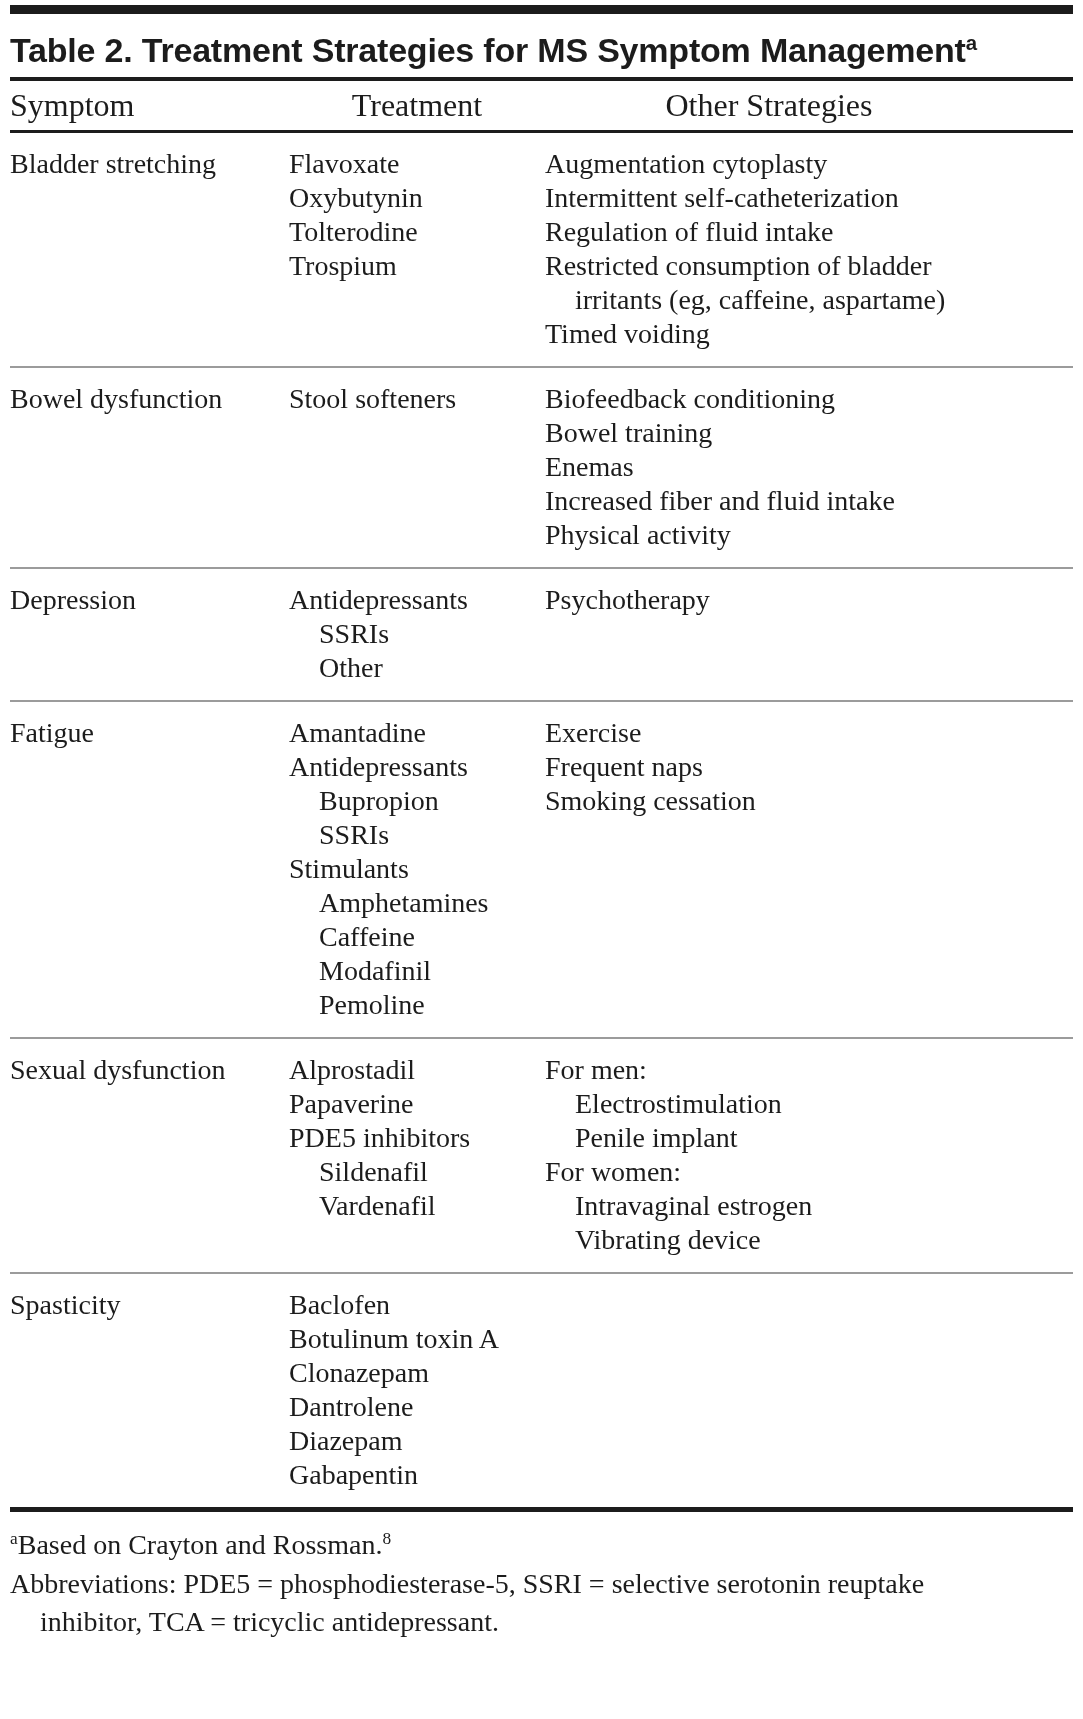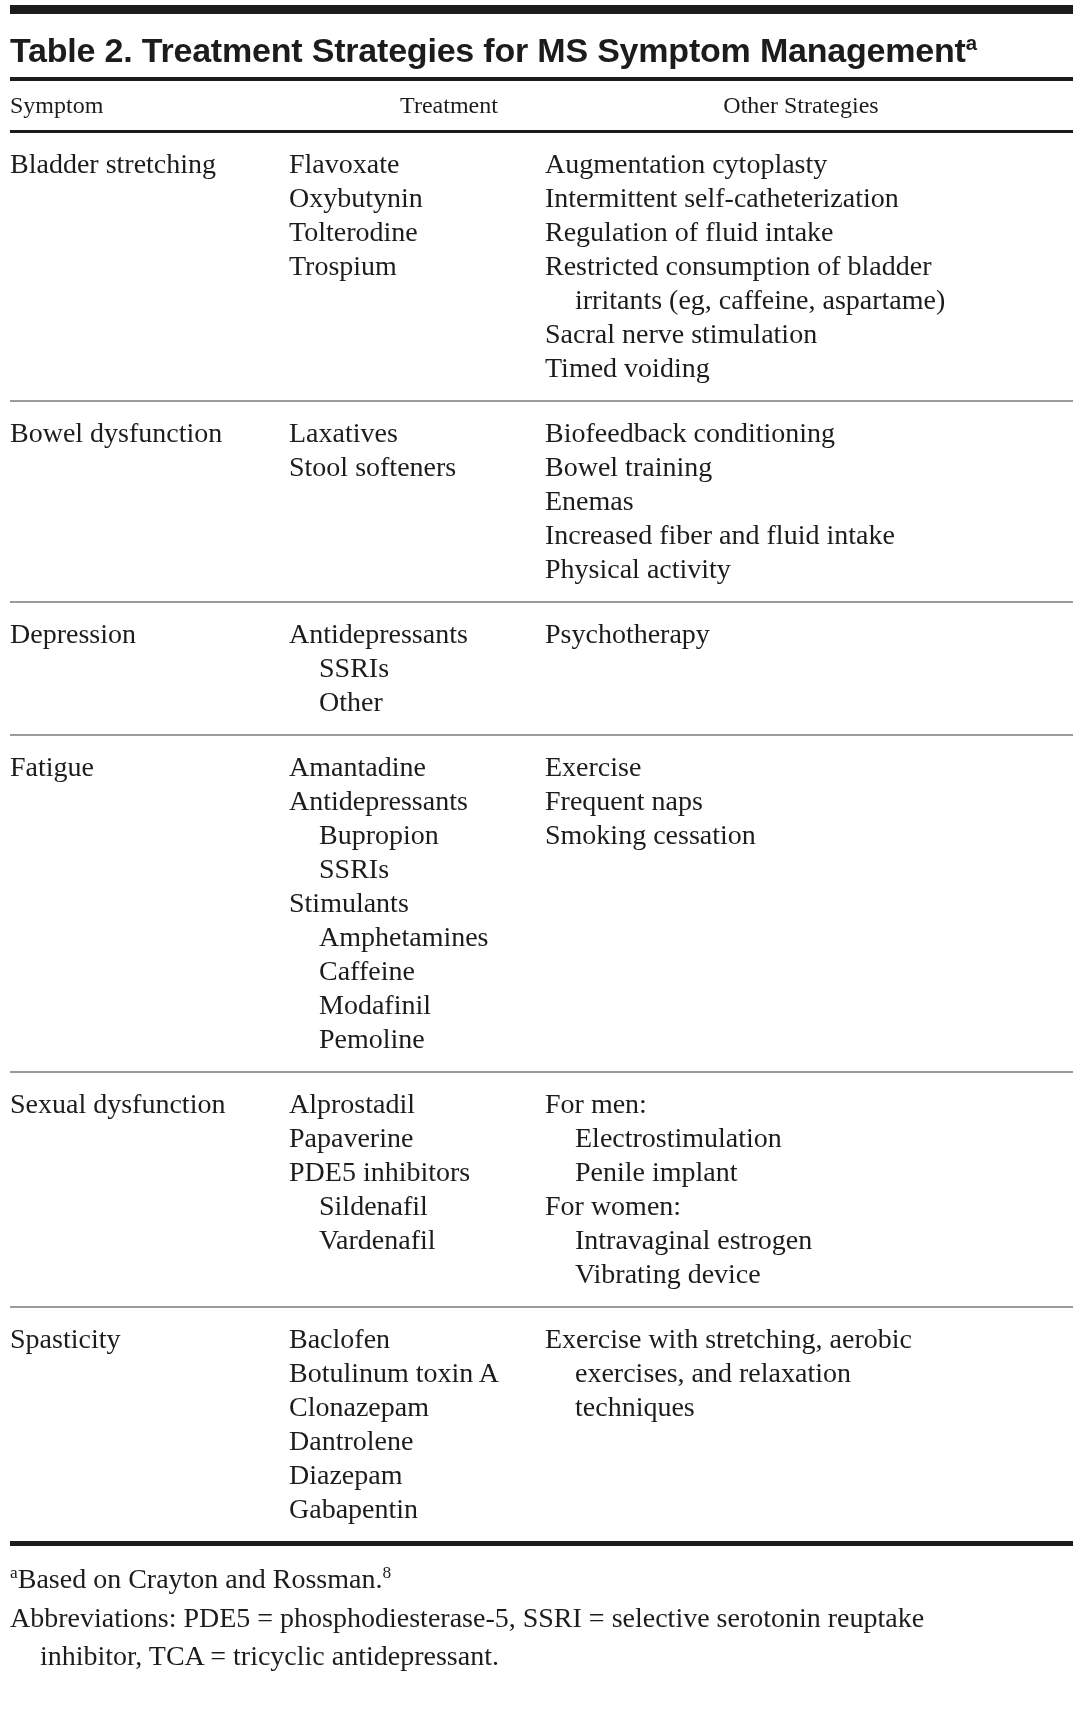--- a/index.html
+++ b/index.html
@@ -28,23 +28,22 @@
     font-size:34px;
     line-height:36px;
     letter-spacing:-0.2px;
   }
   .title-row sup { font-size:0.60em; }
 
   .header-row {
     display:grid;
     grid-template-columns:279px 256px 1fr;
     padding:7px 0 8px 0;
-    font-size:24px;
+    font-size:32px;
     line-height:34px;
-    gap:32px;
   }
   .header-row .center { text-align:center; }
   .header-row .other-h { padding-right:80px;text-align:center; }
 
   .trow {
     display:grid;
     grid-template-columns:279px 256px 1fr;
     padding:14px 0 15px 0;
   }
   .trow + .trow { border-top:2px solid #9b9b9b; }
@@ -89,30 +88,28 @@
           <div class="line">Oxybutynin</div>
           <div class="line">Tolterodine</div>
           <div class="line">Trospium</div>
         </div>
         <div class="cell">
           <div class="line">Augmentation cytoplasty</div>
           <div class="line">Intermittent self-catheterization</div>
           <div class="line">Regulation of fluid intake</div>
           <div class="line">Restricted consumption of bladder</div>
           <div class="line indent-1">irritants (eg, caffeine, aspartame)</div>
-          <div class="line">Sacral nerve stimulation</div>
           <div class="line">Timed voiding</div>
         </div>
       </div>
       <div class="trow">
         <div class="cell">
           <div class="line">Bowel dysfunction</div>
         </div>
         <div class="cell">
-          <div class="line">Laxatives</div>
           <div class="line">Stool softeners</div>
         </div>
         <div class="cell">
           <div class="line">Biofeedback conditioning</div>
           <div class="line">Bowel training</div>
           <div class="line">Enemas</div>
           <div class="line">Increased fiber and fluid intake</div>
           <div class="line">Physical activity</div>
         </div>
       </div>
@@ -175,25 +172,20 @@
           <div class="line">Spasticity</div>
         </div>
         <div class="cell">
           <div class="line">Baclofen</div>
           <div class="line">Botulinum toxin A</div>
           <div class="line">Clonazepam</div>
           <div class="line">Dantrolene</div>
           <div class="line">Diazepam</div>
           <div class="line">Gabapentin</div>
         </div>
-        <div class="cell">
-          <div class="line">Exercise with stretching, aerobic</div>
-          <div class="line indent-1">exercises, and relaxation</div>
-          <div class="line indent-1">techniques</div>
-        </div>
       </div>
     </div>
 
   <div class="rule-foot"></div>
 
   <div class="footnotes">
     <div class="fline"><sup>a</sup><span>Based on Crayton and Rossman.</span><sup>8</sup></div>
     <div class="fline">Abbreviations: PDE5 = phosphodiesterase-5, SSRI = selective serotonin reuptake</div>
     <div class="fline indent-1">inhibitor, TCA = tricyclic antidepressant.</div>
   </div>

